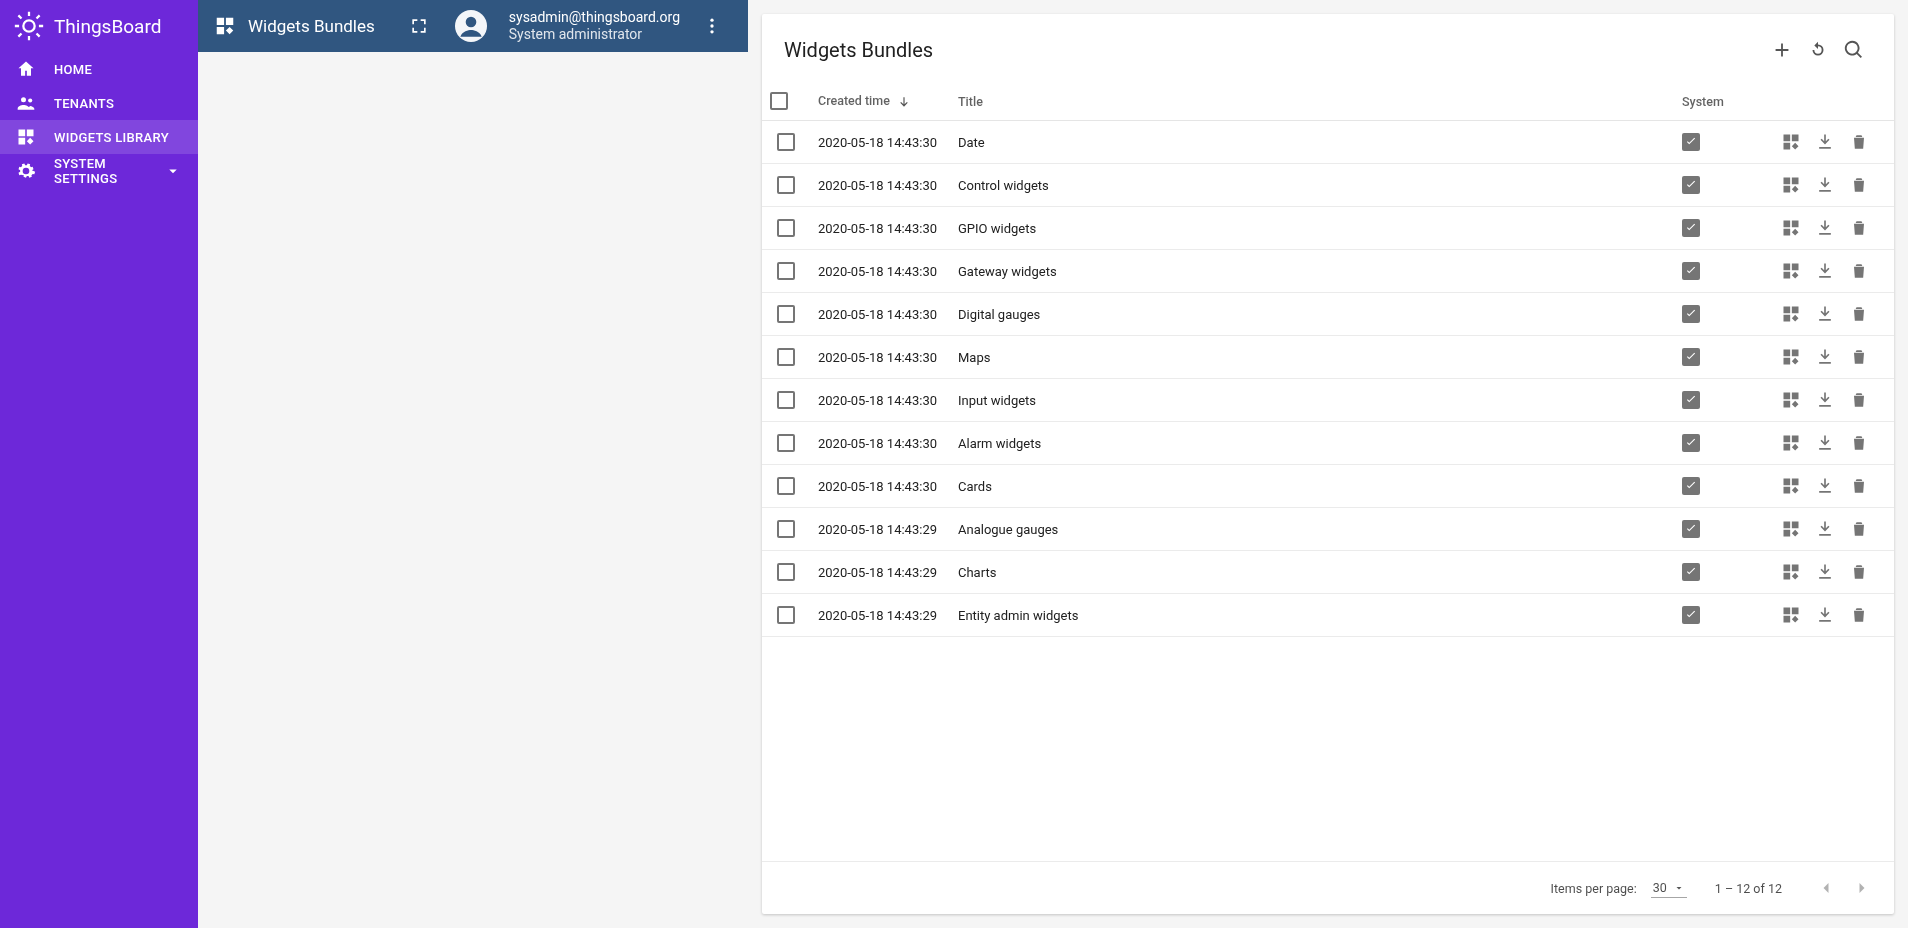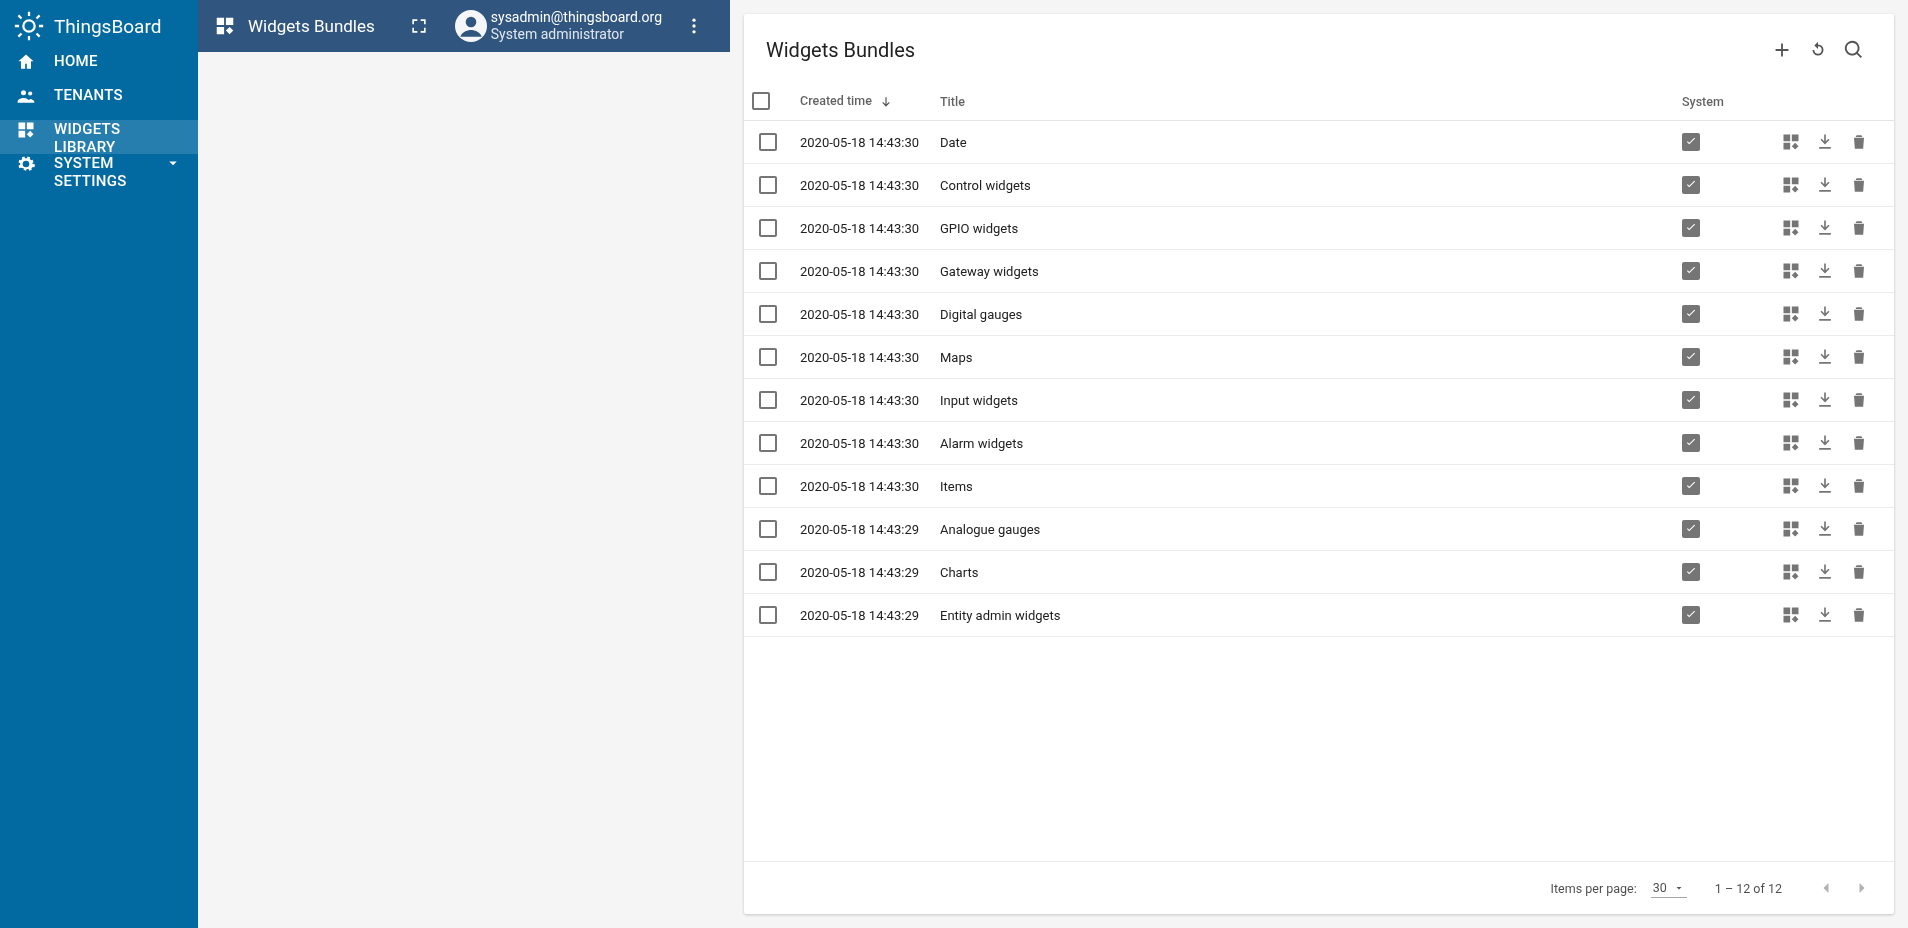--- a/index.html
+++ b/index.html
@@ -7,43 +7,43 @@
   font-family: Roboto, "Helvetica Neue", Arial, sans-serif;
   background: #f5f5f5;
   color: #212121;
   overflow: hidden;
 }
 .app { display: flex; height: 100vh; }
 
 
 .sidebar {
   width: 198px;
-  background: #0369a1;
+  background: #6d28d9;
   color: #fff;
   flex-shrink: 0;
   display: flex;
   flex-direction: column;
 }
 .logo {
   height: 52px;
   display: flex;
   align-items: center;
   padding: 0 12px;
   gap: 8px;
 }
 .logo svg { width: 34px; height: 34px; }
 .logo-text { font-size: 19px; font-weight: 400; }
 .nav-item {
   display: flex;
-  align-items: flex-start;
+  align-items: center;
   padding: 0 16px;
   height: 34px;
   gap: 18px;
   cursor: pointer;
-  font-size: 15px;
+  font-size: 13px;
   font-weight: 500;
   text-transform: uppercase;
   letter-spacing: 0.3px;
 }
 .nav-item.active { background: rgba(255,255,255,0.14); }
 .nav-item .nav-icon { width: 20px; height: 20px; display:flex; align-items:center; justify-content:center; }
 .nav-item .chev { margin-left: auto; }
 
 
 .main-col { flex: 1; display: flex; flex-direction: row; min-width: 0; }
@@ -58,21 +58,21 @@
   padding: 0 16px;
   gap: 12px;
 }
 .topbar .page-icon { width: 22px; height: 22px; display:flex; align-items:center; }
 .topbar .page-title { font-size: 17px; font-weight: 400; }
 .topbar .spacer { flex: 1; }
 .topbar .tb-icon-btn {
   width: 40px; height: 40px; display:flex; align-items:center; justify-content:center;
   border-radius: 50%; cursor: pointer;
 }
-.user-block { display:flex; align-items:center; gap: 4px; margin-left: 4px; cursor:pointer; }
+.user-block { display:flex; align-items:center; gap: 22px; margin-left: 4px; cursor:pointer; }
 .user-avatar { width: 32px; height: 32px; }
 .user-text { line-height: 1.25; }
 .user-email { font-size: 14px; }
 .user-role { font-size: 14px; opacity: 0.85; }
 
 
 .content-wrap { flex:1; padding: 14px 14px 14px 14px; overflow:auto; }
 .card {
   background: #fff;
   border-radius: 2px;
@@ -515,21 +515,21 @@
                       <svg viewBox="0 0 24 24">
                         <path d="M6 7h12l-1 13H7zM9 4h6l1 2H8z"></path>
                       </svg>
                     </span>
                   </div>
                 </td>
               </tr>
               <tr>
                 <td class="col-chk"><span class="chk"></span></td>
                 <td>2020-05-18 14:43:30</td>
-                <td>Items</td>
+                <td>Cards</td>
                 <td class="col-sys"><span class="syschk">
                     <svg viewBox="0 0 24 24">
                       <path d="M9 16l-4-4 1.4-1.4L9 13.2l8.6-8.6L19 6z"></path>
                     </svg>
                   </span></td>
                 <td class="col-actions">
                   <div class="row-actions">
                     <span class="icon-btn">
                       <svg viewBox="0 0 24 24">
                         <path d="M3 3h8v8H3zM13 3h8v8h-8zM3 13h8v8H3zM17 13l4 4-4 4-4-4z"></path>

